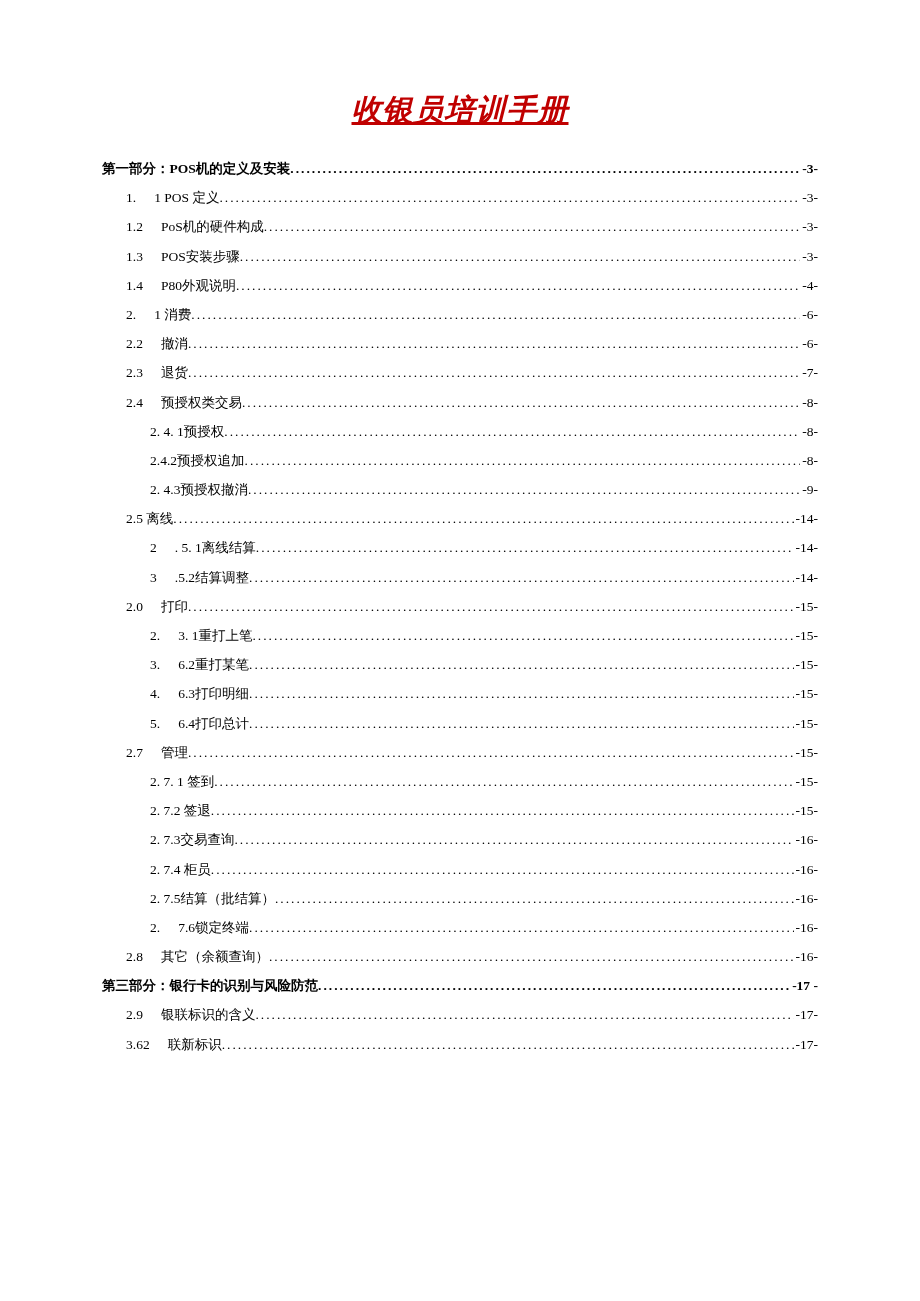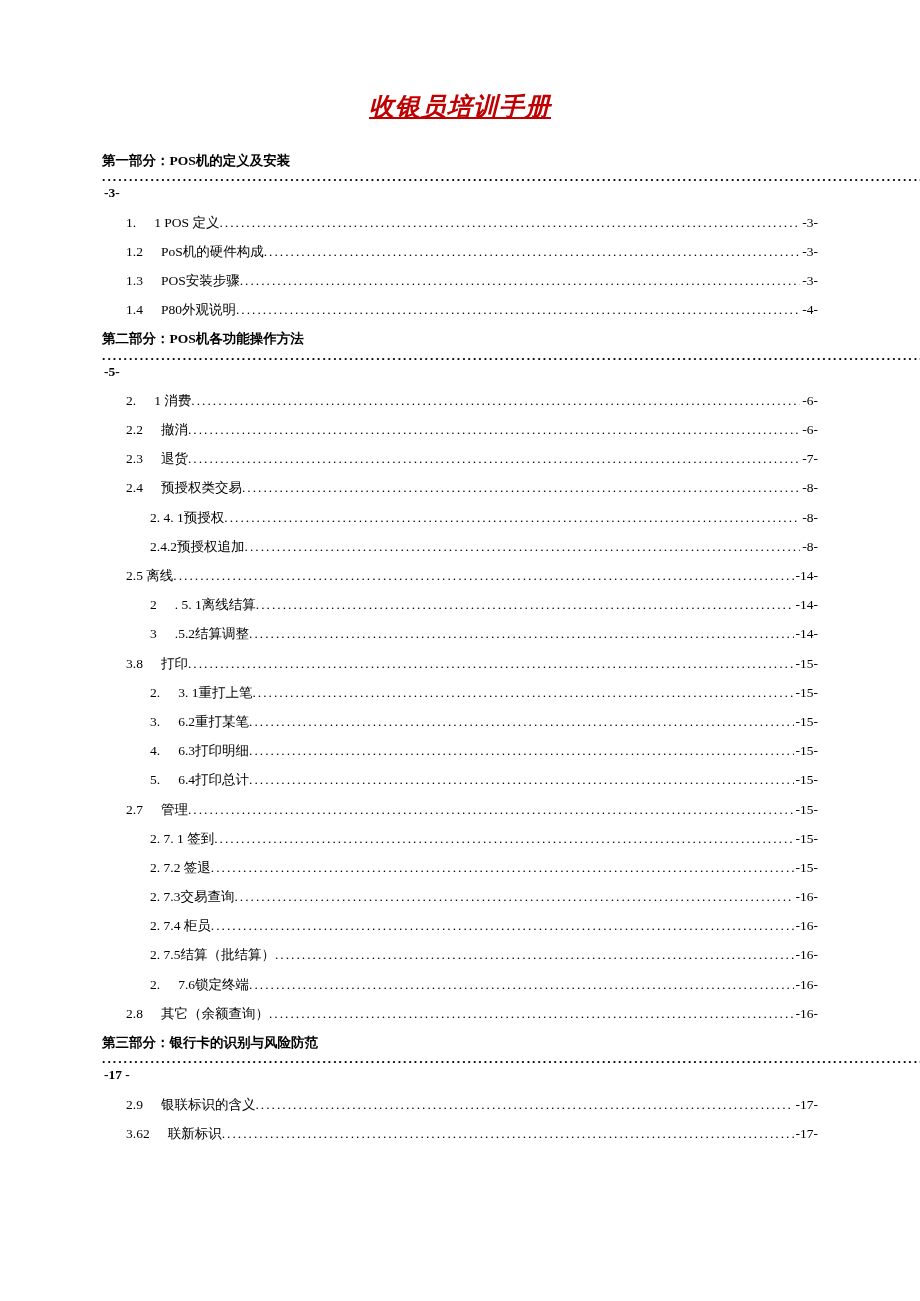--- a/index.html
+++ b/index.html
@@ -10,21 +10,21 @@
     width: 920px;
     margin: 0 auto;
     padding: 90px 102px 60px 102px;
     font-size: 13.5px;
   }
   .title {
     text-align: center;
     font-family: Liberation Serif, serif;
     font-style: italic;
     color: #c00000;
-    font-size: 25px;
+    font-size: 30px;
     text-decoration: underline;
     margin-bottom: 30px;
     letter-spacing: 1px;
   }
   .toc-line {
     display: flex;
     align-items: baseline;
     white-space: nowrap;
     margin-bottom: 13px;
     line-height: 1.2;
@@ -42,21 +42,21 @@
   }
   .toc-dots::after {
     content: ".......................................................................................................................................................................";
     display: block;
     overflow: hidden;
   }
   .toc-page {
     flex-shrink: 0;
     padding-left: 2px;
   }
-  .lvl-1 { padding-left: 0; font-weight: bold; flex-direction: column; }
+  .lvl-1 { padding-left: 0; font-weight: bold; }
   .lvl-1 .toc-page { font-weight: bold; }
   .lvl-2 { padding-left: 24px; font-weight: normal; }
   .lvl-3 { padding-left: 48px; font-weight: normal; }
 </style>
 </head>
 <body>
 
 <h1 class="title">收银员培训手册</h1>
 
 <div id="toc-container">
@@ -82,25 +82,20 @@
       <span class="toc-text">POS安装步骤</span>
       <span class="toc-dots"></span>
       <span class="toc-page">-3-</span>
     </div>
     <div class="toc-line lvl-2">
       <span class="toc-num">1.4</span>
       <span class="toc-text">P80外观说明</span>
       <span class="toc-dots"></span>
       <span class="toc-page">-4-</span>
     </div>
-    <div class="toc-line lvl-1">
-      <span class="toc-text">第二部分：POS机各功能操作方法</span>
-      <span class="toc-dots"></span>
-      <span class="toc-page">-5-</span>
-    </div>
     <div class="toc-line lvl-2">
       <span class="toc-num">2.</span>
       <span class="toc-text">1 消费</span>
       <span class="toc-dots"></span>
       <span class="toc-page">-6-</span>
     </div>
     <div class="toc-line lvl-2">
       <span class="toc-num">2.2</span>
       <span class="toc-text">撤消</span>
       <span class="toc-dots"></span>
@@ -121,39 +116,44 @@
     <div class="toc-line lvl-3">
       <span class="toc-text">2. 4. 1预授权</span>
       <span class="toc-dots"></span>
       <span class="toc-page">-8-</span>
     </div>
     <div class="toc-line lvl-3">
       <span class="toc-text">2.4.2预授权追加</span>
       <span class="toc-dots"></span>
       <span class="toc-page">-8-</span>
     </div>
+    <div class="toc-line lvl-3">
+      <span class="toc-text">2. 4.3预授权撤消</span>
+      <span class="toc-dots"></span>
+      <span class="toc-page">-9-</span>
+    </div>
     <div class="toc-line lvl-2">
       <span class="toc-text">2.5 离线</span>
       <span class="toc-dots"></span>
       <span class="toc-page">-14-</span>
     </div>
     <div class="toc-line lvl-3">
       <span class="toc-num">2</span>
       <span class="toc-text">. 5. 1离线结算</span>
       <span class="toc-dots"></span>
       <span class="toc-page">-14-</span>
     </div>
     <div class="toc-line lvl-3">
       <span class="toc-num">3</span>
       <span class="toc-text">.5.2结算调整</span>
       <span class="toc-dots"></span>
       <span class="toc-page">-14-</span>
     </div>
     <div class="toc-line lvl-2">
-      <span class="toc-num">3.8</span>
+      <span class="toc-num">2.0</span>
       <span class="toc-text">打印</span>
       <span class="toc-dots"></span>
       <span class="toc-page">-15-</span>
     </div>
     <div class="toc-line lvl-3">
       <span class="toc-num">2.</span>
       <span class="toc-text">3. 1重打上笔</span>
       <span class="toc-dots"></span>
       <span class="toc-page">-15-</span>
     </div>

